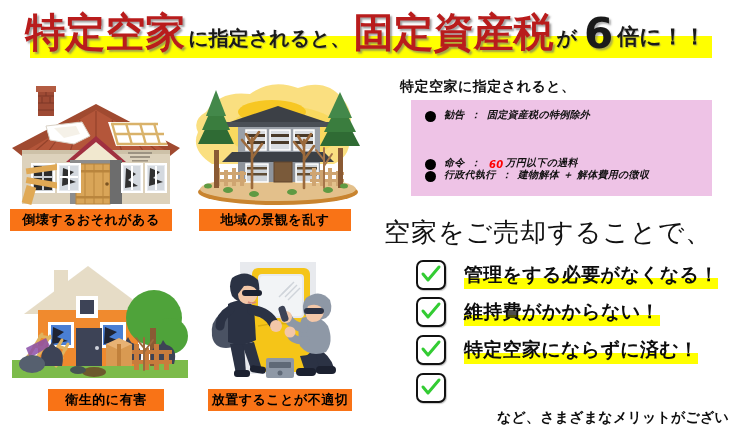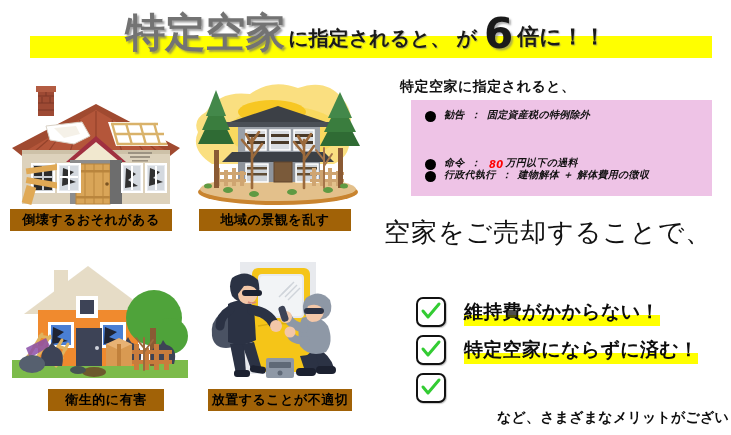--- a/index.html
+++ b/index.html
@@ -16,21 +16,21 @@
   .title-band{
     position:absolute;left:30px;top:36px;width:682px;height:22px;
     background:#ffff00;
   }
   .title-row{
     position:absolute;left:0;top:0;width:731px;height:64px;
     display:flex;align-items:center;justify-content:center;
     white-space:nowrap;
   }
   .t-red{
-    color:#737373;font-weight:bold;font-size:40px;line-height:1;
+    color:#b91c1c;font-weight:bold;font-size:40px;line-height:1;
     text-shadow:2px 2px 2px rgba(110,110,110,.65);
     letter-spacing:0px;
   }
   .t-blk{
     color:#1a1a1a;font-weight:bold;font-size:20px;line-height:1;
     text-shadow:1px 1px 1px rgba(130,130,130,.55);
     padding:0 3px;position:relative;top:6px;
   }
   .t-six{
     color:#1a1a1a;font-weight:bold;font-size:42px;line-height:1;
@@ -40,21 +40,21 @@
   }
   .t-tail{
     color:#1a1a1a;font-weight:bold;font-size:22px;line-height:1;
     text-shadow:1px 1px 1px rgba(130,130,130,.55);
     position:relative;top:5px;
   }
 
   
   .ill{position:absolute;overflow:hidden;}
   .cap{
-    position:absolute;background:#a16207;color:#000;
+    position:absolute;background:#f97316;color:#000;
     font-weight:bold;font-size:13px;
     display:flex;align-items:center;justify-content:center;
     height:22px;letter-spacing:0.5px;
   }
 
   
 
   
   .pink-head{
     position:absolute;left:400px;top:78px;
@@ -111,20 +111,21 @@
 </style>
 </head>
 <body>
 
 <div class="root">
 
   <div class="title-band"></div>
   <div class="title-row">
     <span class="t-red">特定空家</span>
     <span class="t-blk">に指定されると、</span>
+    <span class="t-red">固定資産税</span>
     <span class="t-blk">が</span>
     <span class="t-six">6</span>
     <span class="t-tail">倍に！！</span>
   </div>
 
   <div class="ill" style="left:8px;top:82px;width:176px;height:124px;">
     <svg width="176" height="124" viewBox="0 0 176 124">
 
       <rect x="30" y="6" width="16" height="28" fill="#9e4a34"></rect>
       <rect x="28" y="4" width="20" height="6" fill="#b35c42"></rect>
@@ -487,33 +488,44 @@
     <div class="pb-row" style="top:8px;">
       <span class="bullet"></span>
       <span>勧告</span>
       <span style="padding:0 6px;">：</span>
       <span>固定資産税の特例除外</span>
     </div>
     <div class="pb-row" style="top:56px;">
       <span class="bullet"></span>
       <span>命令</span>
       <span style="padding:0 6px;">：</span>
-      <span class="red50">80</span>
+      <span class="red50">60</span>
       <span>万円以下の過料</span>
     </div>
     <div class="pb-row" style="top:68px;">
       <span class="bullet"></span>
       <span>行政代執行</span>
       <span style="padding:0 6px;">：</span>
       <span>建物解体 ＋ 解体費用の徴収</span>
     </div>
   </div>
 
   <div class="sell-head">空家をご売却することで、</div>
 
+  <div class="chk-row" style="top:258px;">
+    <span class="chk-box">
+      <svg width="22" height="22" viewBox="0 0 22 22">
+          <polyline points="3,11 8,17 19,4" fill="none" stroke="#33cc33" stroke-width="3" stroke-linecap="round" stroke-linejoin="round"></polyline>
+        </svg>
+    </span>
+    <span class="chk-txt">
+      <span class="hl"></span>
+      <span class="tx">管理をする必要がなくなる！</span>
+    </span>
+  </div>
 
   <div class="chk-row" style="top:295px;">
     <span class="chk-box">
       <svg width="22" height="22" viewBox="0 0 22 22">
           <polyline points="3,11 8,17 19,4" fill="none" stroke="#33cc33" stroke-width="3" stroke-linecap="round" stroke-linejoin="round"></polyline>
         </svg>
     </span>
     <span class="chk-txt">
       <span class="hl"></span>
       <span class="tx">維持費がかからない！</span>

